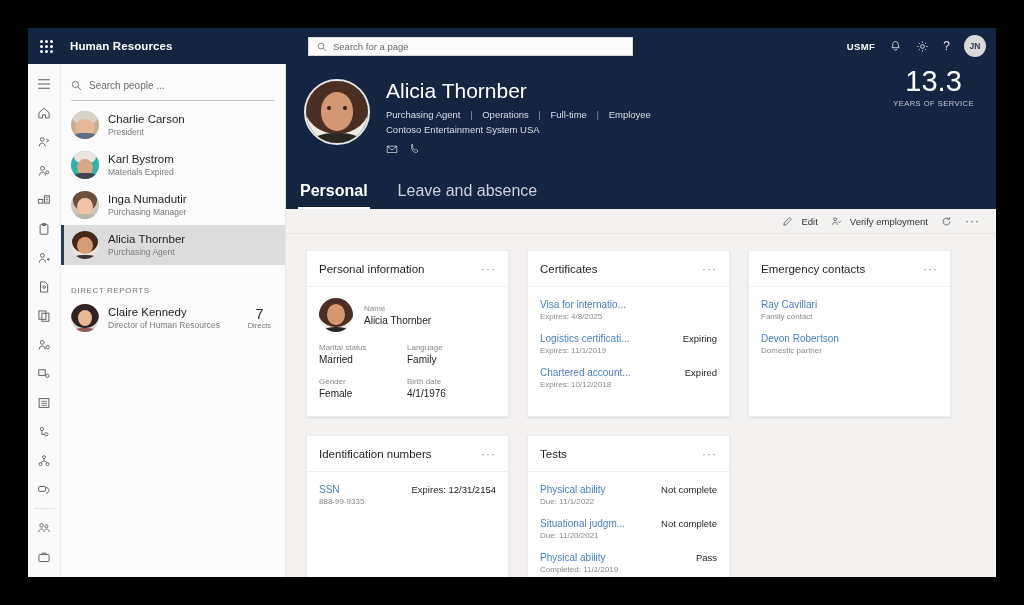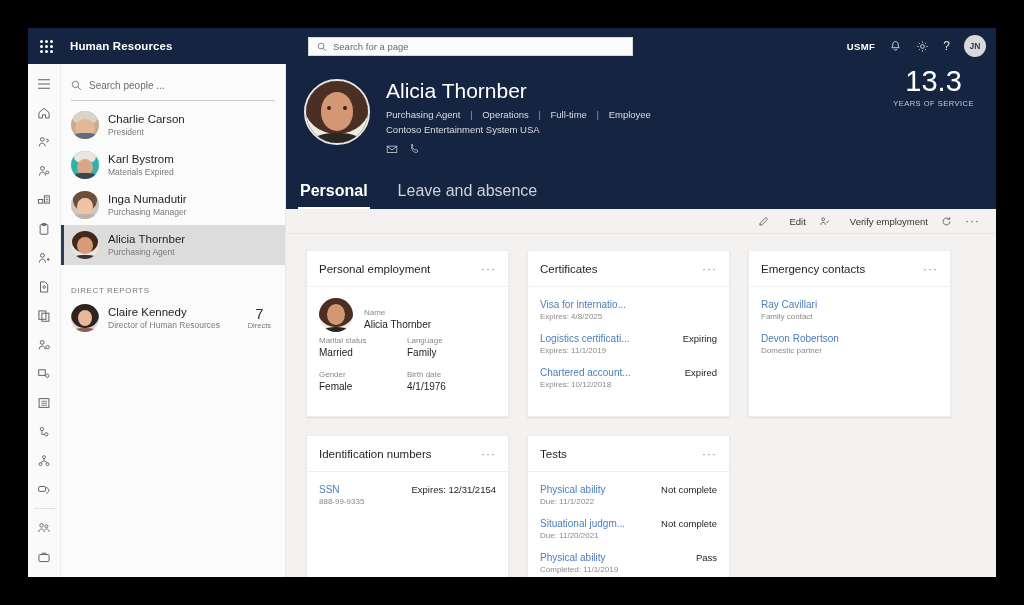--- a/index.html
+++ b/index.html
@@ -121,41 +121,41 @@
   .tab {
     color: #cfd2da; font-size: 16px; padding: 6px 2px 7px 2px; cursor: pointer;
     border-bottom: 2px solid transparent; white-space: nowrap;
   }
   .tab.active { color: #fff; border-bottom-color: #fff; font-weight: bold; }
   .cmdbar {
     width: 710px; height: 25px; background: #f3f2f1;
     display: flex; align-items: center; justify-content: flex-end;
     padding-right: 16px; gap: 13px; border-bottom: 1px solid #e7e6e5;
   }
-  .cmd { display: flex; align-items: flex-end; gap: 20px; cursor: pointer; color: #444; }
+  .cmd { display: flex; align-items: flex-end; gap: 8px; cursor: pointer; color: #444; }
   .cmd span { font-size: 9.5px; color: #333; white-space: nowrap; }
   .cmd .dots { font-size: 12px; color: #555; letter-spacing: 1px; }
   .cards {
     position: relative; padding: 16px 0 0 20px;
     display: flex; flex-wrap: wrap; gap: 0 18px; align-content: flex-start;
   }
   .card {
     width: 203px; background: #fff; border: 1px solid #ededed;
     margin-bottom: 18px; box-shadow: 0 .6px 1.8px rgba(0,0,0,.09);
   }
   .card.tall { height: 167px; }
   .card.tall2 { height: 150px; }
   .card-head {
     height: 36px; display: flex; align-items: center; justify-content: space-between;
     padding: 0 12px; border-bottom: 1px solid #f0f0f0;
   }
   .card-title { font-size: 11.5px; color: #201f1e; white-space: nowrap; }
   .card-dots { font-size: 12px; color: #888; letter-spacing: 1px; cursor: pointer; line-height: 10px; }
   .card-body { padding: 11px 12px 0 12px; }
-  .pi-top { display: flex; align-items: flex-end; margin-bottom: 3px; }
+  .pi-top { display: flex; align-items: center; margin-bottom: 10px; }
   .pi-face { width: 34px; height: 34px; border-radius: 50%; overflow: hidden; flex: 0 0 auto; }
   .pi-fieldwrap { margin-left: 11px; }
   .fld-label { font-size: 8px; color: #8a8a8a; line-height: 11px; white-space: nowrap; }
   .fld-value { font-size: 10px; color: #242424; line-height: 14px; white-space: nowrap; }
   .pi-grid { display: grid; grid-template-columns: 88px 1fr; row-gap: 9px; }
   .lrow { display: flex; justify-content: space-between; align-items: flex-start; margin-bottom: 9px; }
   .lrow-l { min-width: 0; }
   .link { font-size: 10px; color: #4a7ebb; line-height: 13px; white-space: nowrap; cursor: pointer; }
   .sub { font-size: 8px; color: #8a8a8a; line-height: 12px; white-space: nowrap; }
   .stat { font-size: 9.5px; color: #242424; white-space: nowrap; padding-top: 1px; }
@@ -486,21 +486,21 @@
         </div>
         <div class="cmd">
           <span class="dots">···</span>
         </div>
       </div>
 
       <div class="cards">
 
         <div class="card tall">
           <div class="card-head">
-            <div class="card-title">Personal employment</div>
+            <div class="card-title">Personal information</div>
             <div class="card-dots">···</div>
           </div>
           <div class="card-body">
             <div class="pi-top">
               <div class="pi-face">
                 <div class="fc" style="background:#efe9e1">
                   <div class="hair" style="left:-4%;top:-10%;width:108%;height:96%;background:#4a2f22"></div>
                   <div class="hair" style="left:24%;top:18%;width:52%;height:62%;background:#d39873"></div>
                   <div class="hair" style="left:8%;top:84%;width:84%;height:36%;background:#2a2622;border-radius:44% 44% 0 0"></div>
                 </div>

